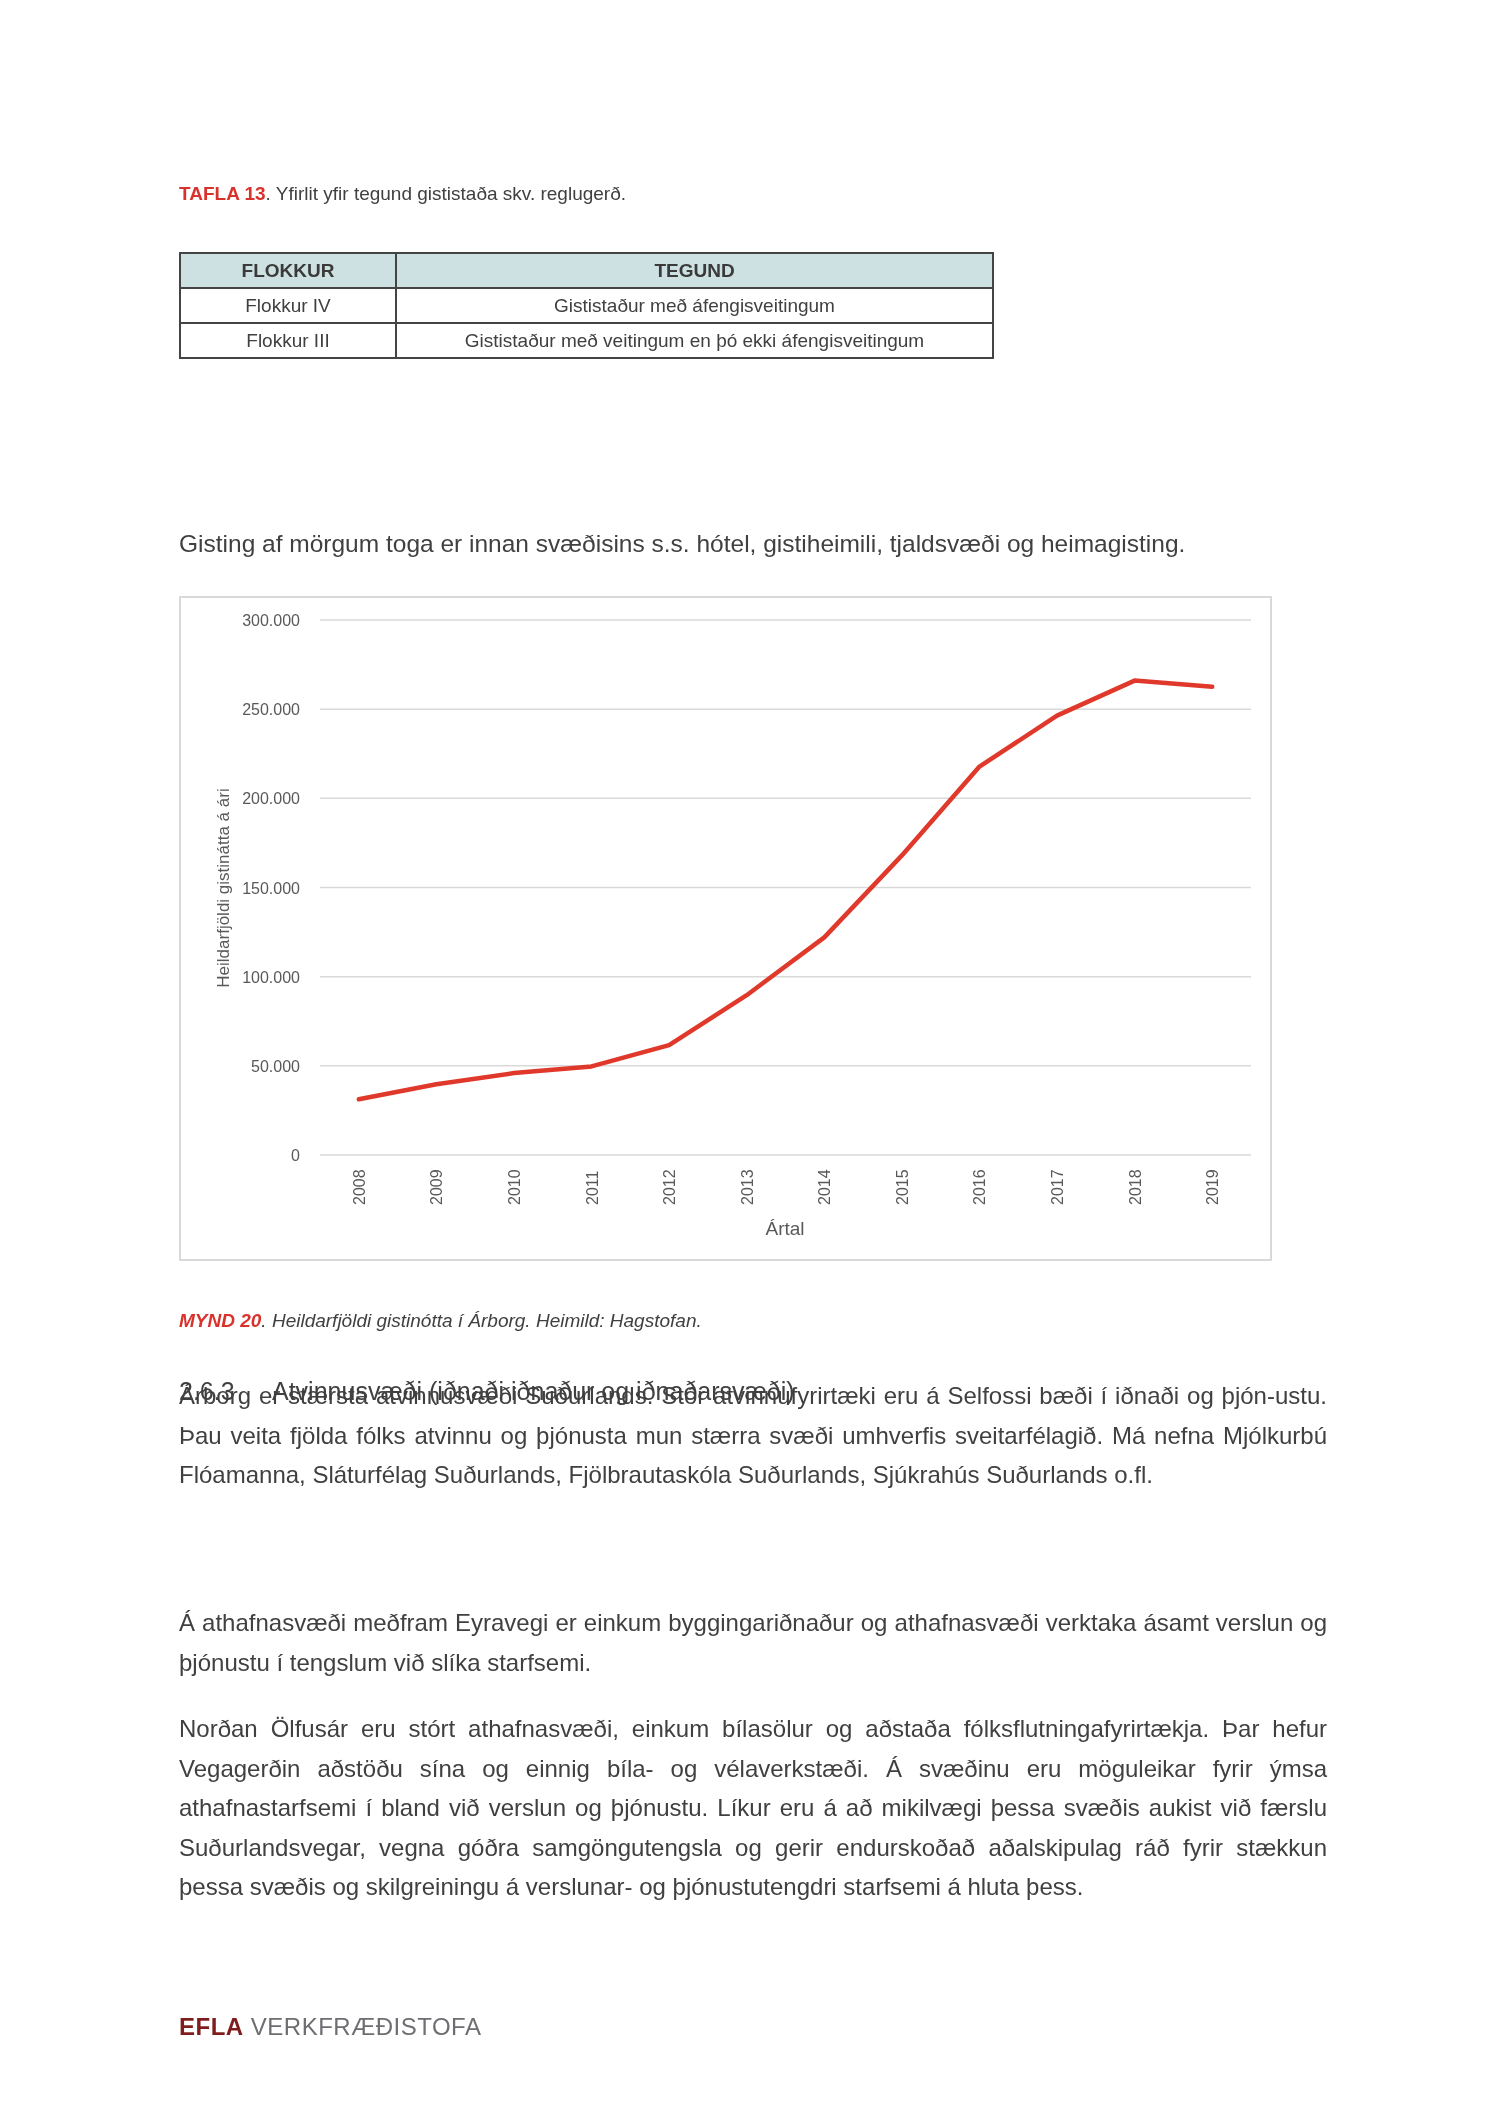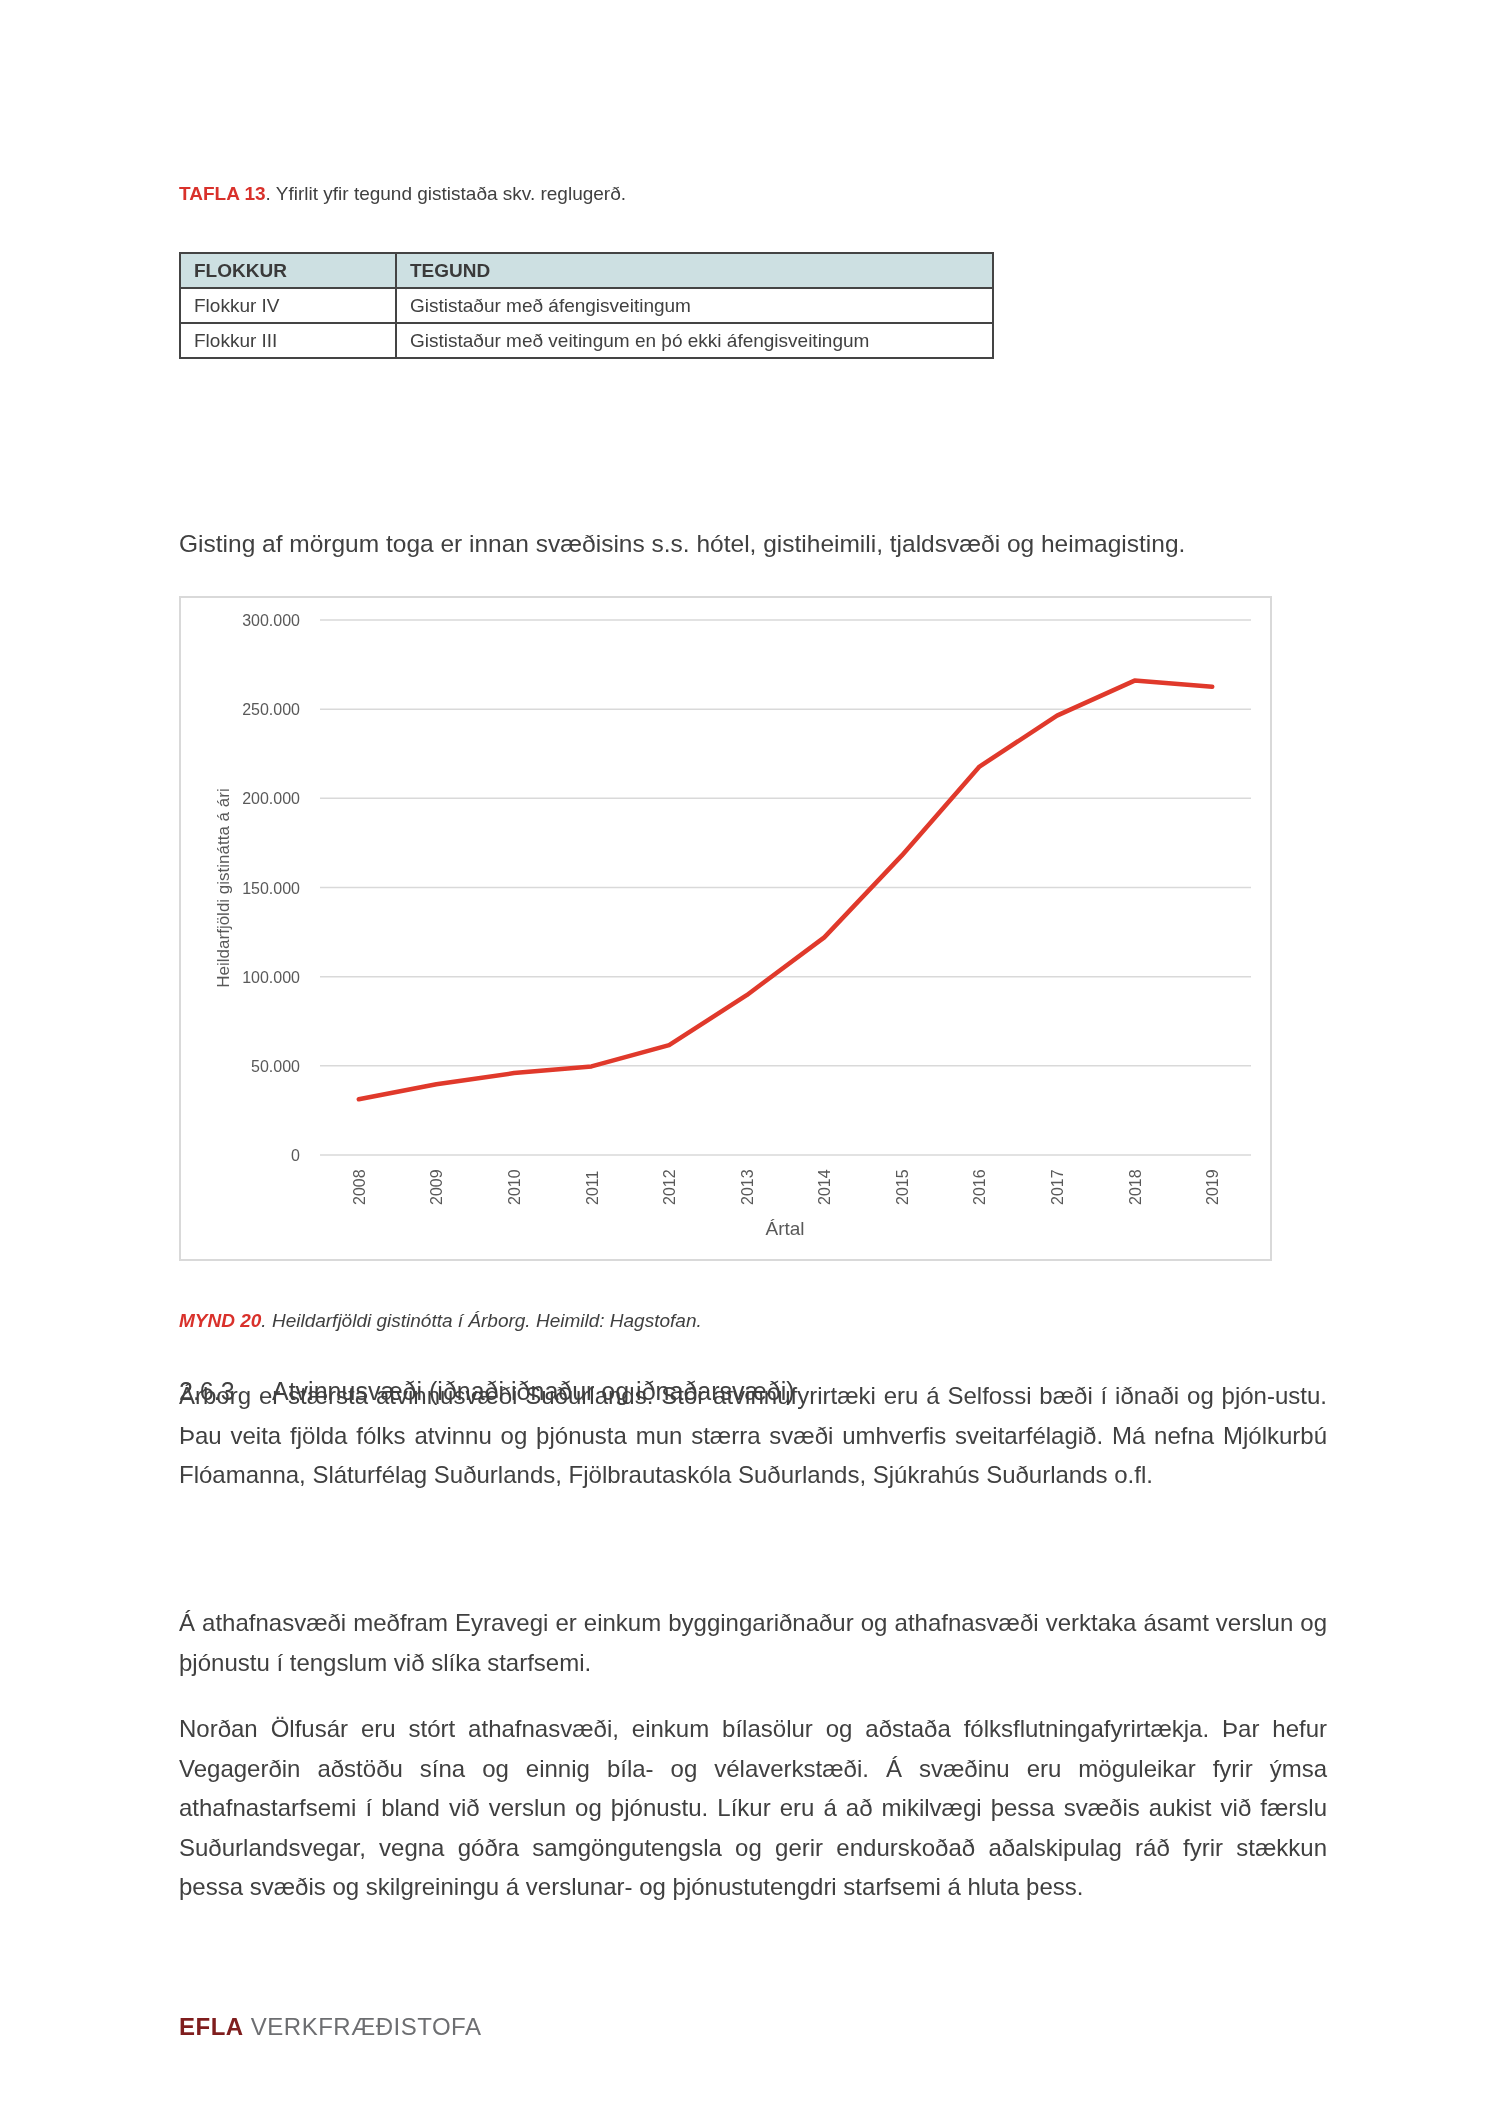--- a/index.html
+++ b/index.html
@@ -4,21 +4,21 @@
 <style>
   html, body { margin: 0; padding: 0; background: #ffffff; }
   body { width: 1500px; height: 2122px; position: relative; overflow: hidden;
          font-family: "Liberation Sans", "DejaVu Sans", sans-serif; color: #404040; }
   .abs { position: absolute; }
   .caption { font-size: 19px; color: #404040; white-space: nowrap; }
   .caption .lbl { color: #d9312b; font-weight: bold; }
   #table-caption { left: 179px; top: 183px; }
   table.cat { position: absolute; left: 179px; top: 252px; width: 815px; border-collapse: collapse;
               font-size: 19px; color: #404040; }
-  table.cat th, table.cat td { border: 2.5px solid #444; text-align: left; padding: 0 13px; height: 33px; }
+  table.cat th, table.cat td { border: 2.5px solid #444; text-align: center; padding: 0 13px; height: 33px; }
   table.cat th { background: #cde0e2; font-weight: bold; color: #3a3a3a; }
   table.cat .c1 { width: 188px; }
   #intro { left: 179px; top: 530px; font-size: 24.5px; color: #404040; white-space: nowrap; }
   #chart-frame { left: 179px; top: 596px; width: 1093px; height: 665px; border: 2px solid #d9d9d9; box-sizing: border-box; }
   #chart-svg { position: absolute; left: 0; top: 0; }
   #figure-caption { left: 179px; top: 1310px; font-style: italic; }
   #section-heading { left: 179px; top: 1377px; font-size: 25px; color: #404040; white-space: nowrap; }
   #section-heading .num { display: inline-block; width: 93px; }
   .para { position: absolute; left: 179px; width: 1148px; font-size: 24px; line-height: 39.5px;
           text-align: justify; color: #404040; }

